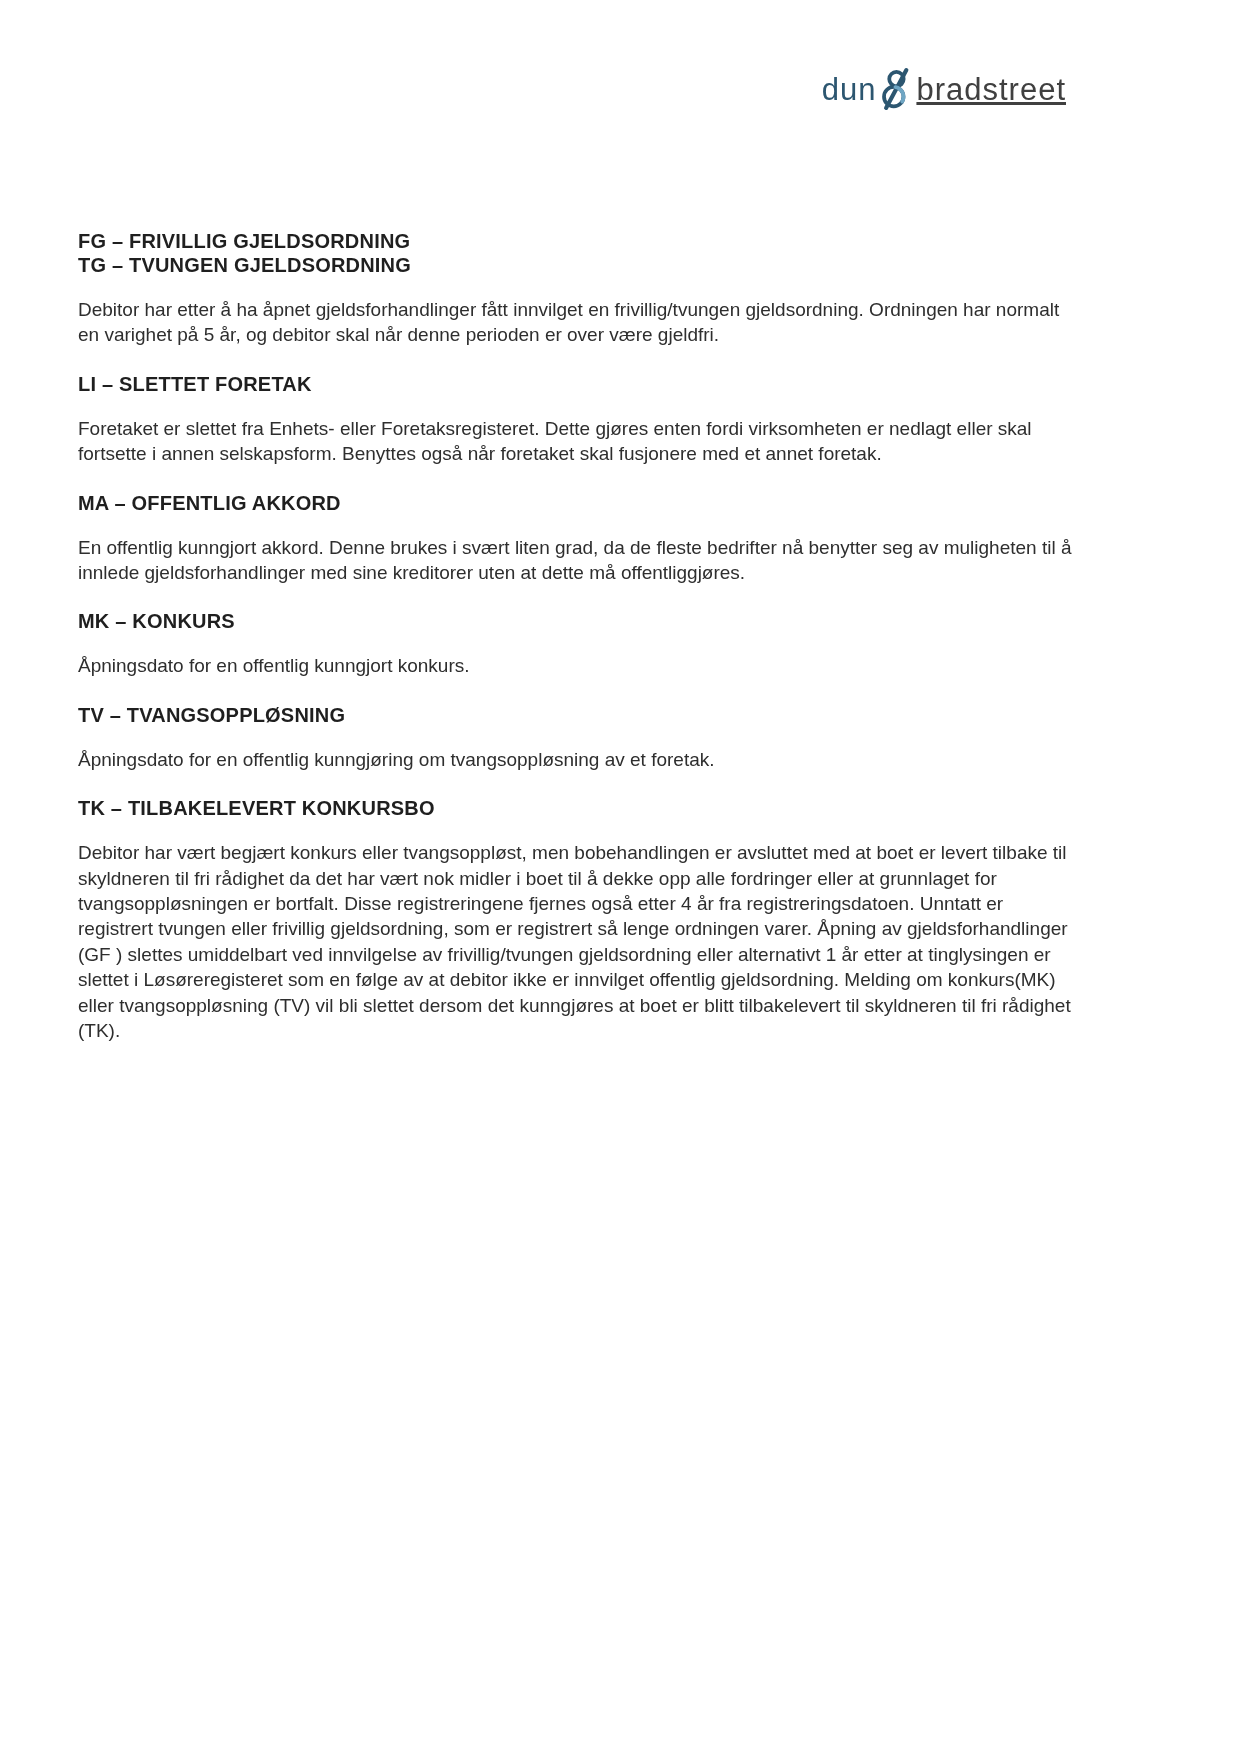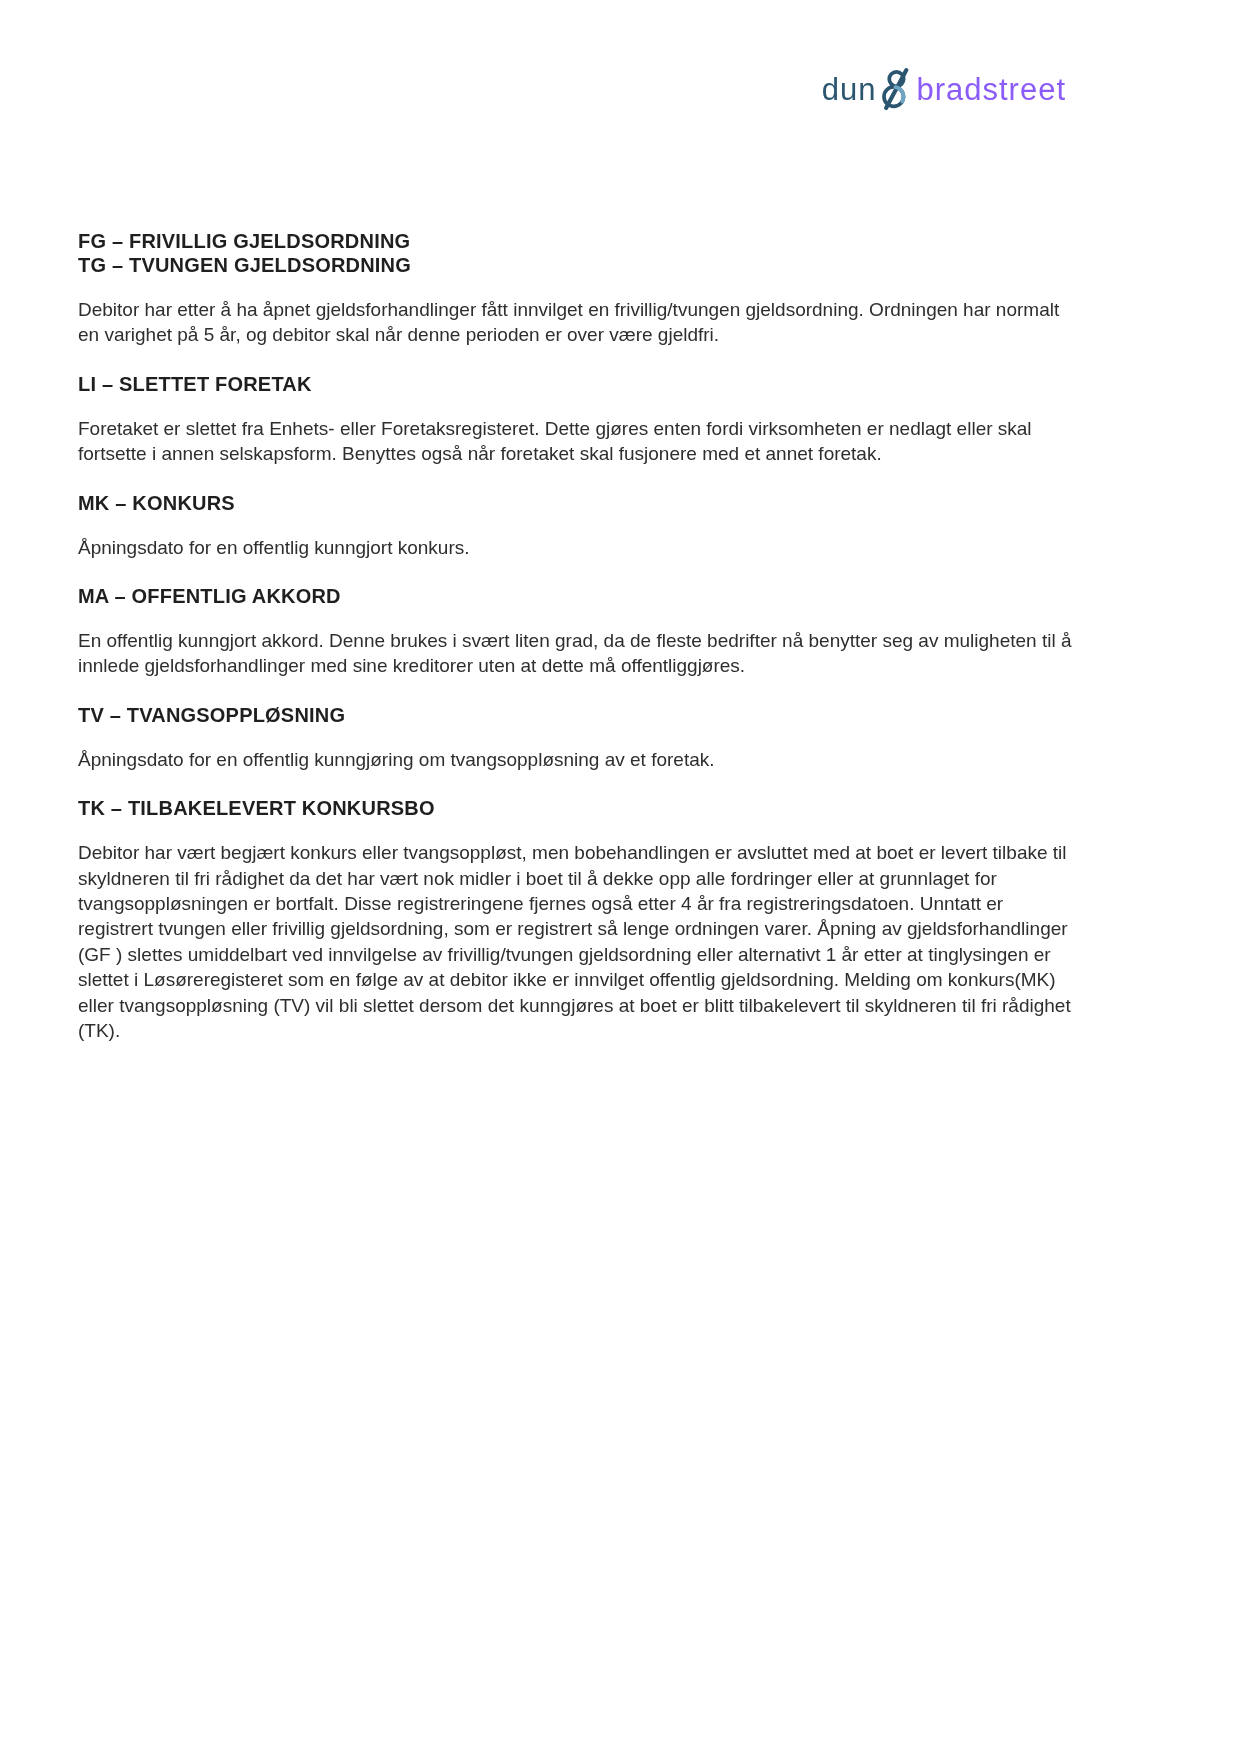--- a/index.html
+++ b/index.html
@@ -20,21 +20,21 @@
     display: flex;
     align-items: center;
   }
   .logo-text {
     font-size: 31px;
     letter-spacing: 1px;
     font-weight: normal;
     line-height: 1;
   }
   .logo-dun  { color: #2c5670; }
-  .logo-brad { color: #8b5cf6; }
+  .logo-brad { color: #404040; text-decoration: underline; }
   .logo-amp-svg { width: 36px; height: 46px; margin: 0 2px; display: block; }
   
   .content {
     position: absolute;
     left: 78px;
     top: 229px;
     width: 995px;
     color: #2e2e2e;
   }
   .section { margin-bottom: 24px; }
@@ -88,27 +88,27 @@
       <div class="heading">TG – TVUNGEN GJELDSORDNING</div>
       <p class="body-text">Debitor har etter å ha åpnet gjeldsforhandlinger fått innvilget en frivillig/tvungen gjeldsordning. Ordningen har normalt en varighet på 5 år, og debitor skal når denne perioden er over være gjeldfri.</p>
     </section>
 
     <section class="section">
       <div class="heading">LI – SLETTET FORETAK</div>
       <p class="body-text">Foretaket er slettet fra Enhets- eller Foretaksregisteret. Dette gjøres enten fordi virksomheten er nedlagt eller skal fortsette i annen selskapsform. Benyttes også når foretaket skal fusjonere med et annet foretak.</p>
     </section>
 
     <section class="section">
-      <div class="heading">MK – KONKURS</div>
-      <p class="body-text">Åpningsdato for en offentlig kunngjort konkurs.</p>
+      <div class="heading">MA – OFFENTLIG AKKORD</div>
+      <p class="body-text">En offentlig kunngjort akkord. Denne brukes i svært liten grad, da de fleste bedrifter nå benytter seg av muligheten til å innlede gjeldsforhandlinger med sine kreditorer uten at dette må offentliggjøres.</p>
     </section>
 
     <section class="section">
-      <div class="heading">MA – OFFENTLIG AKKORD</div>
-      <p class="body-text">En offentlig kunngjort akkord. Denne brukes i svært liten grad, da de fleste bedrifter nå benytter seg av muligheten til å innlede gjeldsforhandlinger med sine kreditorer uten at dette må offentliggjøres.</p>
+      <div class="heading">MK – KONKURS</div>
+      <p class="body-text">Åpningsdato for en offentlig kunngjort konkurs.</p>
     </section>
 
     <section class="section">
       <div class="heading">TV – TVANGSOPPLØSNING</div>
       <p class="body-text">Åpningsdato for en offentlig kunngjøring om tvangsoppløsning av et foretak.</p>
     </section>
 
     <section class="section">
       <div class="heading">TK – TILBAKELEVERT KONKURSBO</div>
       <p class="body-text">Debitor har vært begjært konkurs eller tvangsoppløst, men bobehandlingen er avsluttet med at boet er levert tilbake til skyldneren til fri rådighet da det har vært nok midler i boet til å dekke opp alle fordringer eller at grunnlaget for tvangsoppløsningen er bortfalt. Disse registreringene fjernes også etter 4 år fra registreringsdatoen. Unntatt er registrert tvungen eller frivillig gjeldsordning, som er registrert så lenge ordningen varer. Åpning av gjeldsforhandlinger (GF ) slettes umiddelbart ved innvilgelse av frivillig/tvungen gjeldsordning eller alternativt 1 år etter at tinglysingen er slettet i Løsøreregisteret som en følge av at debitor ikke er innvilget offentlig gjeldsordning. Melding om konkurs(MK) eller tvangsoppløsning (TV) vil bli slettet dersom det kunngjøres at boet er blitt tilbakelevert til skyldneren til fri rådighet (TK).</p>

